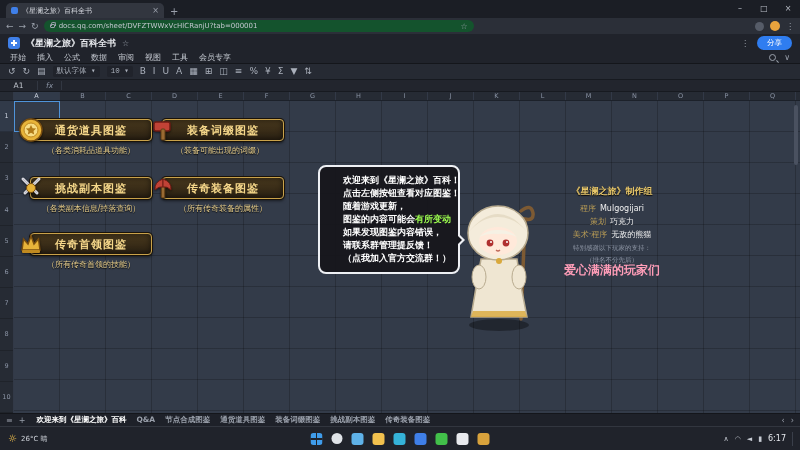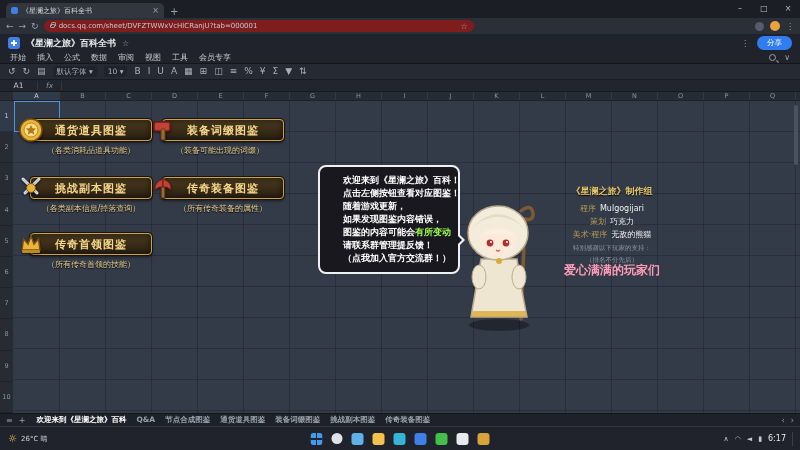--- a/index.html
+++ b/index.html
@@ -13,21 +13,21 @@
 .favicon{width:7px;height:7px;border-radius:2px;background:#3f7fe8;flex:none;}
 .btab-title{font-size:7px;color:#d6d9df;white-space:nowrap;overflow:hidden;flex:1;}
 .btab-close{font-size:8px;color:#9aa0ab;}
 .newtab{color:#9aa0ab;font-size:10px;margin:0 0 1px 6px;}
 .wincontrols{margin-left:auto;display:flex;align-items:center;height:100%;}
 .wincontrols span{width:24px;text-align:center;font-size:8px;color:#b9bec7;line-height:18px;}
 
 
 .urlrow{top:18px;height:16px;background:#2b2f38;display:flex;align-items:center;padding:0 6px;gap:5px;}
 .nav{color:#9aa0ab;font-size:9px;}
-.urlpill{flex:1;max-width:430px;height:12px;background:#7f1d1d;border-radius:7px;display:flex;align-items:center;padding:0 6px;gap:4px;}
+.urlpill{flex:1;max-width:430px;height:12px;background:#14532d;border-radius:7px;display:flex;align-items:center;padding:0 6px;gap:4px;}
 .lockicon{width:5px;height:4px;border:1px solid #9aa0ab;border-radius:1px;position:relative;}
 .lockicon:before{content:"";position:absolute;left:0.5px;top:-3px;width:2.5px;height:3px;border:1px solid #9aa0ab;border-bottom:none;border-radius:2px 2px 0 0;}
 .urltext{font-size:7px;color:#c3c7cf;white-space:nowrap;overflow:hidden;flex:1;}
 .pillstar{font-size:8px;color:#9aa0ab;}
 .urlright{margin-left:auto;display:flex;align-items:center;gap:6px;}
 .exticon{width:9px;height:9px;border-radius:50%;background:#565c68;}
 .avatar{width:10px;height:10px;border-radius:50%;background:#e8a33d;}
 .dots{color:#9aa0ab;font-size:8px;}
 
 
@@ -44,21 +44,21 @@
 
 .menurow{top:52px;height:12px;background:#20232b;border-bottom:1px solid #14161b;display:flex;align-items:center;padding:0 10px;gap:11px;}
 .menu-item{font-size:8px;color:#c3c7cf;white-space:nowrap;}
 .menuright{margin-left:auto;display:flex;gap:8px;align-items:center;color:#9aa0ab;font-size:8px;}
 .searchicon{width:7px;height:7px;border:1px solid #9aa0ab;border-radius:50%;position:relative;}
 .searchicon:before{content:"";position:absolute;left:6px;top:6px;width:3px;height:1px;background:#9aa0ab;transform:rotate(45deg);}
 
 
 .toolrow{top:64px;height:16px;background:#262a33;display:flex;align-items:center;padding:0 8px;gap:7px;border-bottom:1px solid #171a20;}
 .ticon{font-size:9px;color:#aab0bb;line-height:1;}
-.ticon.wide{font-size:7.5px;background:#20232b;border-radius:2px;padding:2px 4px;white-space:nowrap;}
+.ticon.wide{font-size:7.5px;background:#20232b;border-radius:2px;padding:2px 4px;white-space:nowrap;font-family:Liberation Mono, monospace;}
 
 
 .formularow{top:80px;height:12px;background:#22252d;display:flex;align-items:center;border-bottom:1px solid #171a20;}
 .cellref{width:38px;text-align:center;font-size:7.5px;color:#c3c7cf;border-right:1px solid #323742;}
 .fx{font-size:7.5px;font-style:italic;color:#8b94a5;padding:0 8px;border-right:1px solid #323742;}
 .formulain{flex:1;height:100%;}
 
 
 .colheadrow{top:92px;height:9px;background:#262b34;display:flex;border-bottom:1px solid #1c212a;}
 .cornerbox{width:14px;height:100%;border-right:1px solid #323947;flex:none;}
@@ -314,22 +314,22 @@
         </svg>
     </span>
     <span>传奇首领图鉴</span>
   </div>
   <div class="gsub s5">（所有传奇首领的技能）</div>
 
   <div class="bubble">
     <span class="bline">欢迎来到《星澜之旅》百科！</span>
     <span class="bline">点击左侧按钮查看对应图鉴！</span>
     <span class="bline">随着游戏更新，</span>
+    <span class="bline"><span>图鉴的内容可能会</span><span style="color: rgb(157, 255, 79);">有所变动</span></span>
     <span class="bline">如果发现图鉴内容错误，</span>
-    <span class="bline"><span>图鉴的内容可能会</span><span style="color: rgb(157, 255, 79);">有所变动</span></span>
     <span class="bline">请联系群管理提反馈！</span>
     <span class="bline">（点我加入官方交流群！）</span>
   </div>
 
   <div class="mascot">
     <svg viewBox="0 0 88 140" width="88" height="140">
       <ellipse cx="44" cy="132" rx="30" ry="6" fill="rgba(0,0,0,.35)"></ellipse>
       <path d="M66 18 q10 -8 12 2 q1 8 -8 6 l-4 100" stroke="#7d5a33" stroke-width="3.5" fill="none" stroke-linecap="round"></path>
       <path d="M26 66 Q20 100 16 124 L72 124 Q66 96 62 66 Z" fill="#efe6d2" stroke="#b8ab8f" stroke-width="1.5"></path>
       <path d="M16 124 L72 124 L70 118 L18 118 Z" fill="#d9a93c" opacity=".8"></path>

